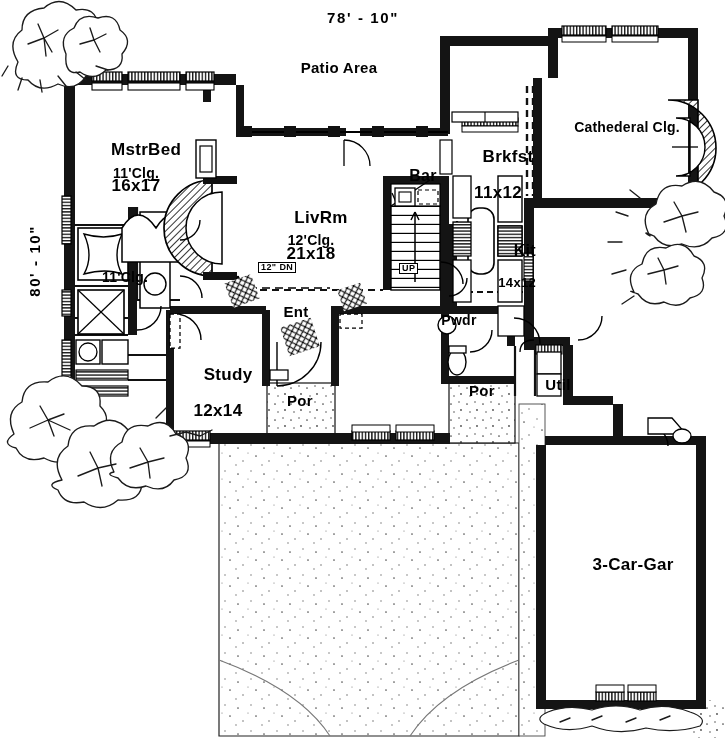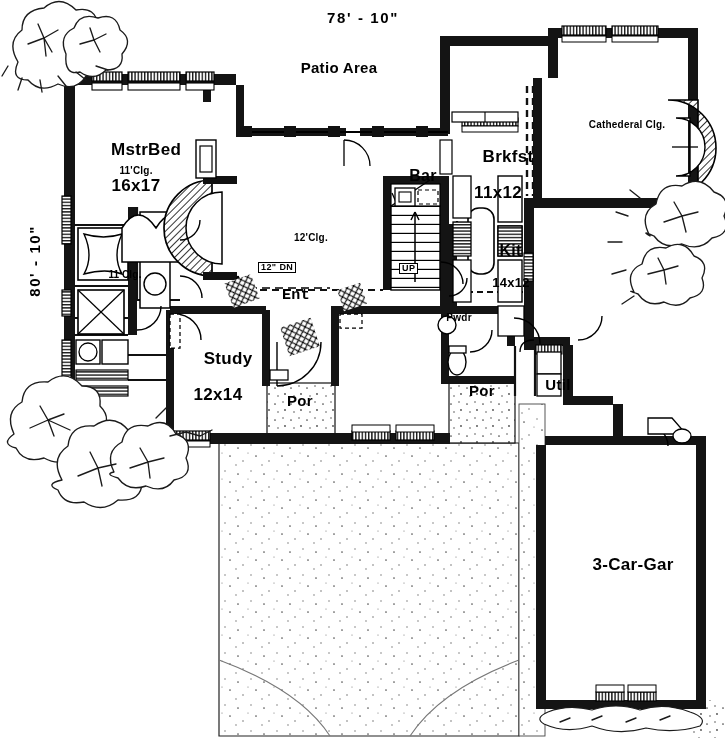--- a/index.html
+++ b/index.html
@@ -37,21 +37,21 @@
   .lbl.room .dim {
     display: block;
     font-size: 17px;
     font-weight: bold;
   }
   .lbl.small {
     font-size: 15px;
     font-weight: bold;
   }
   .lbl.tiny {
-    font-size: 10px;
+    font-size: 14px;
     font-weight: bold;
     letter-spacing: 0.2px;
   }
   .lbl.dimline {
     font-size: 15px;
     font-weight: bold;
     letter-spacing: 1.6px;
   }
   .lbl.vert {
     transform-origin: 50% 50%;
@@ -460,49 +460,53 @@
   <div class="lbl small" style="left:274px; top:60px; width:130px;">Patio Area</div>
 
   <div class="lbl room" style="left:81px; top:123px; width:110px;">
     <span>MstrBed</span>
     <span class="dim">16x17</span>
   </div>
   <div class="lbl tiny" style="left:91px; top:166px; width:90px;">11'Clg.</div>
 
   <div class="lbl tiny" style="left:85px; top:270px; width:80px;">11'Clg.</div>
 
+  <div class="lbl room" style="left:258px; top:191px; width:106px;">
+    <span>LivRm</span>
+    <span class="dim">21x18</span>
+  </div>
   <div class="lbl tiny" style="left:268px; top:233px; width:86px;">12'Clg.</div>
 
   <div class="lbl tiny" style="left:570px; top:120px; width:114px;">Cathederal Clg.</div>
 
   <div class="lbl room" style="left:459px; top:130px; width:78px;">
     <span>Brkfst</span>
     <span class="dim">11x12</span>
   </div>
 
-  <div class="lbl room" style="left:466px; top:226px; width:70px; font-size:16px;">
+  <div class="lbl room" style="left:466px; top:226px; width:70px; font-size:16px;text-align:right;">
     <span>Kit</span>
     <span class="dim" style="font-size:13px;margin-left:20px;">14x12</span>
   </div>
 
-  <div class="lbl room" style="left:173px; top:332px; width:90px;">
+  <div class="lbl room" style="left:173px; top:348px; width:90px;">
     <span>Study</span>
     <span class="dim">12x14</span>
   </div>
 
 
   <div class="lbl room" style="left:562px; top:538px; width:122px;">
     <span>3-Car-Gar</span>
   </div>
 
   <div class="lbl small" style="left:400px; top:168px; width:46px; font-size:16px;">Bar</div>
 
-  <div class="lbl small" style="left:271px; top:288px; width:50px;font-family:Liberation Mono, monospace;">Ent</div>
-
-  <div class="lbl small" style="left:431px; top:313px; width:56px; font-size:10px;">Pwdr</div>
+  <div class="lbl small" style="left:271px; top:304px; width:50px;">Ent</div>
+
+  <div class="lbl small" style="left:431px; top:313px; width:56px; font-size:14px;">Pwdr</div>
 
   <div class="lbl small" style="left:273px; top:393px; width:54px;">Por</div>
 
   <div class="lbl small" style="left:455px; top:383px; width:54px;">Por</div>
 
   <div class="lbl small" style="left:533px; top:377px; width:50px;">Util</div>
 
   <div class="lbl boxed" style="left:399px; top:263px;">UP</div>
 
   <div class="lbl boxed" style="left:258px; top:262px;">12" DN</div>

